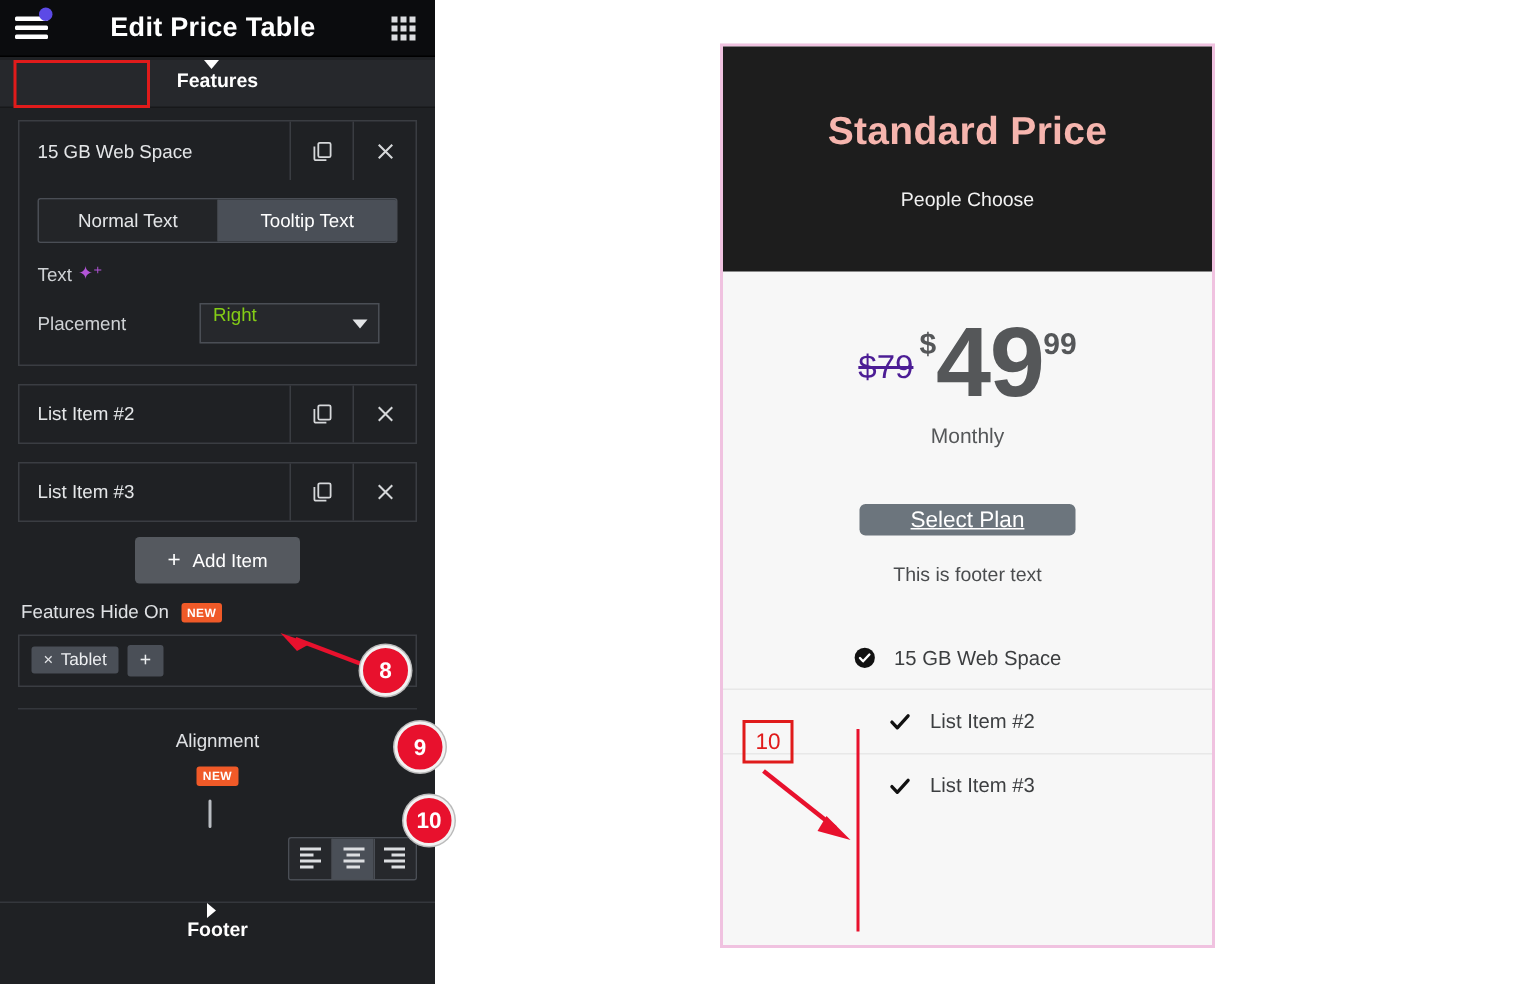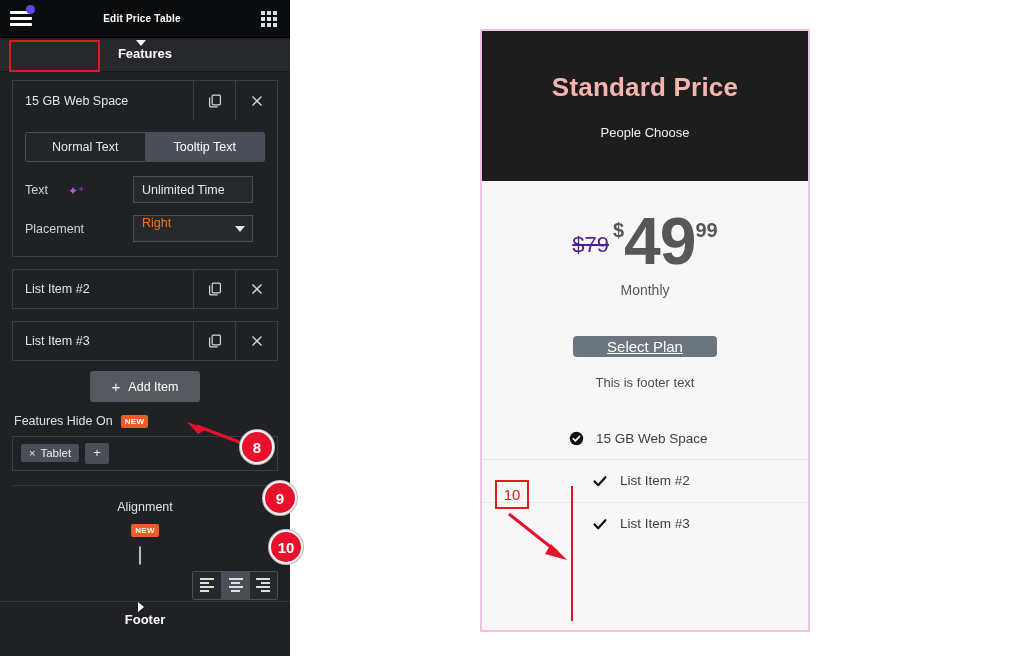--- a/index.html
+++ b/index.html
@@ -31,21 +31,21 @@
     display: flex; flex-direction: column; gap: 3px; align-items: center;
     cursor: pointer;
   }
   .hamburger i { display:block; width: 22px; height: 3px; background: #fff; border-radius: 1px; }
   .hdot {
     position: absolute; right: 1px; top: -6px;
     width: 9px; height: 9px; border-radius: 50%; background: #5c4ae6;
   }
   .panel-title {
     flex: 1; text-align: center;
-    font-size: 10px; font-weight: bold; color: #fff;
+    font-size: 18px; font-weight: bold; color: #fff;
     letter-spacing: .2px;
     margin-left: -8px;
   }
   .grid-icon {
     width: 26px; margin-right: 8px;
     display: grid; grid-template-columns: repeat(3, 4px); gap: 2px;
     justify-content: center; cursor: pointer;
   }
   .grid-icon b { display:block; width: 4px; height: 4px; background:#dcdde0; }
 
@@ -106,34 +106,34 @@
     flex: 1; text-align:center; font-size: 12.5px;
     padding: 7px 0; color:#e4e6e8; cursor: pointer;
     background: #232528;
   }
   .tabs2 div.active { background: #4a4f57; color:#fff; }
   .tabs2 div + div { border-left: 1px solid #4a4e55; }
 
   .field-row { display:flex; align-items:center; margin-bottom: 12px; }
   .field-label {
     width: 108px; font-size: 12.5px; color:#cfd2d5;
-    display:flex; align-items:flex-end; gap:20px;
+    display:flex; align-items:flex-start; gap:4px;
   }
   .ai-spark { color:#b355d8; font-size: 12px; line-height:1; }
   .field-ctl { flex:1; }
   .txt-input {
     width: 120px; height: 27px; background:#26282c;
     border: 1px solid #4a4e55; color:#e7e9eb;
     font-size: 12.5px; padding: 0 8px;
     font-family: "Liberation Sans", sans-serif;
   }
   .sel-wrap { position: relative; width: 120px; }
   .sel-input {
     width: 120px; height: 27px; background:#26282c;
-    border: 1px solid #4a4e55; color:#f97316;
+    border: 1px solid #4a4e55; color:#84cc16;
     font-size: 12.5px; padding: 0 22px 12px 8px;
     display:flex; align-items:center; cursor:pointer;text-align:center;
   }
   .sel-arrow {
     position:absolute; right: 8px; top: 11px;
     width:0;height:0;border-left:5px solid transparent;border-right:5px solid transparent;
     border-top:6px solid #e3e5e7;
   }
 
   .add-item-wrap { display:flex; justify-content:center; margin: 10px 0 12px 0; }
@@ -322,23 +322,20 @@
         <div class="tabs2">
           <div>Normal Text</div>
           <div class="active">Tooltip Text</div>
         </div>
 
         <div class="field-row">
           <div class="field-label">
             <span>Text</span>
             <span class="ai-spark">✦⁺</span>
           </div>
-          <div class="field-ctl">
-            <input class="txt-input" type="text" value="Unlimited Time" style="">
-          </div>
         </div>
 
         <div class="field-row" style="margin-bottom:0">
           <div class="field-label">Placement</div>
           <div class="field-ctl">
             <div class="sel-wrap">
               <div class="sel-input">Right</div>
               <span class="sel-arrow"></span>
             </div>
           </div>

